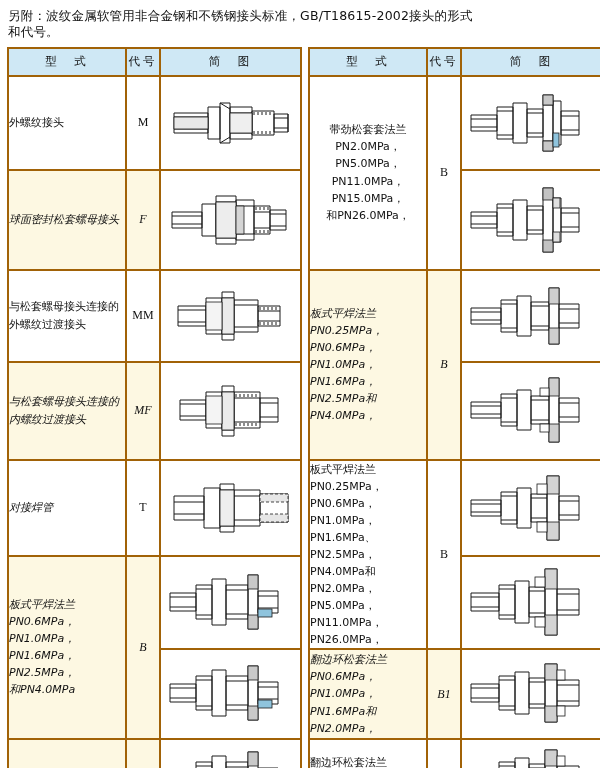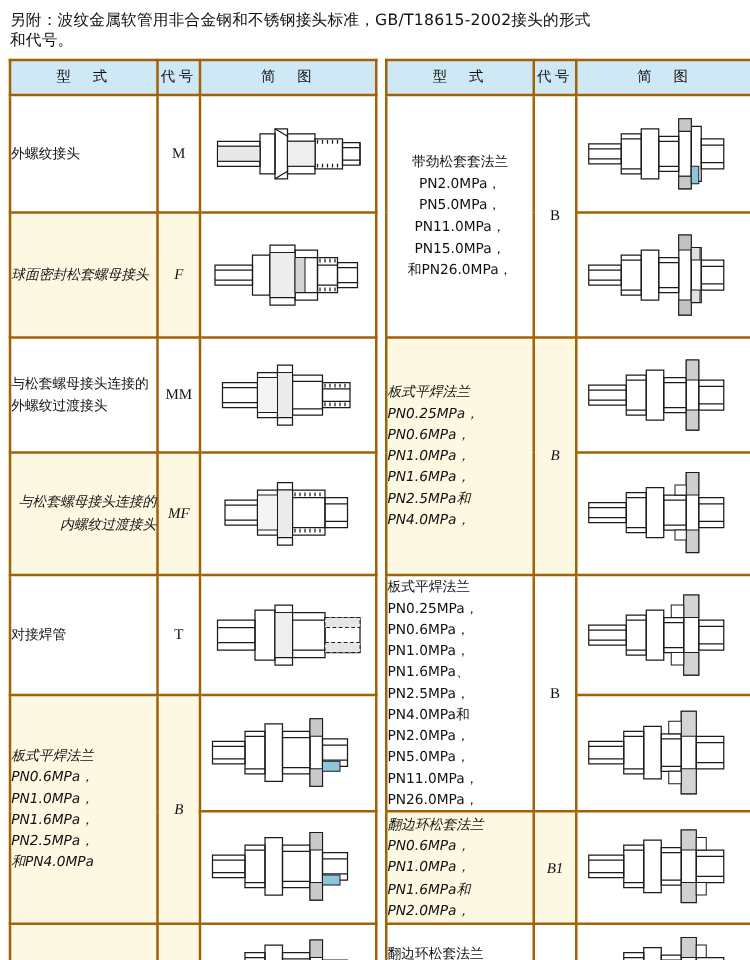--- a/index.html
+++ b/index.html
@@ -243,21 +243,21 @@
               <path d="M66 34 h18 M66 54 h18"></path>
               <path d="M94 37 h20 M94 51 h20"></path>
             </g>
             <rect x="84" y="16" width="10" height="16" fill="#cfcfcf" stroke="#1b1b1b" stroke-width="0.8"></rect>
             <rect x="84" y="56" width="10" height="16" fill="#cfcfcf" stroke="#1b1b1b" stroke-width="0.8"></rect>
           </svg>
         </td>
       </tr>
 
       <tr>
-        <td class="cell-type yellow" style="height:96px;text-align:right;">
+        <td class="cell-type yellow" style="height:96px;">
           <span>与松套螺母接头连接的内螺纹过渡接头</span>
         </td>
         <td class="cell-code yellow">MF</td>
         <td class="cell-fig">
           <svg width="134" height="94" viewBox="0 0 134 94">
             <g fill="none" stroke="#1b1b1b" stroke-width="1">
               <path d="M16 36 h26 v20 h-26 z"></path>
               <path d="M42 28 h16 v36 h-16 z"></path>
               <path d="M58 22 h12 v50 h-12 z"></path>
               <path d="M70 28 h26 v36 h-26 z"></path>
@@ -289,21 +289,21 @@
             </g>
             <rect x="84" y="14" width="10" height="18" fill="#cfcfcf" stroke="#1b1b1b" stroke-width="0.8"></rect>
             <rect x="84" y="60" width="10" height="18" fill="#cfcfcf" stroke="#1b1b1b" stroke-width="0.8"></rect>
             <rect x="75" y="24" width="9" height="8" fill="#ffffff" stroke="#1b1b1b" stroke-width="0.8"></rect>
             <rect x="75" y="60" width="9" height="8" fill="#ffffff" stroke="#1b1b1b" stroke-width="0.8"></rect>
           </svg>
         </td>
       </tr>
 
       <tr>
-        <td class="cell-type white" style="height:94px;">
+        <td class="cell-type white" style="height:94px;font-style:italic;">
           <span>对接焊管</span>
         </td>
         <td class="cell-code white">T</td>
         <td class="cell-fig">
           <svg width="134" height="92" viewBox="0 0 134 92">
             <g fill="none" stroke="#1b1b1b" stroke-width="1">
               <path d="M10 34 h30 v24 h-30 z"></path>
               <path d="M40 26 h16 v40 h-16 z"></path>
               <path d="M56 22 h14 v48 h-14 z"></path>
               <path d="M70 28 h26 v36 h-26 z"></path>

